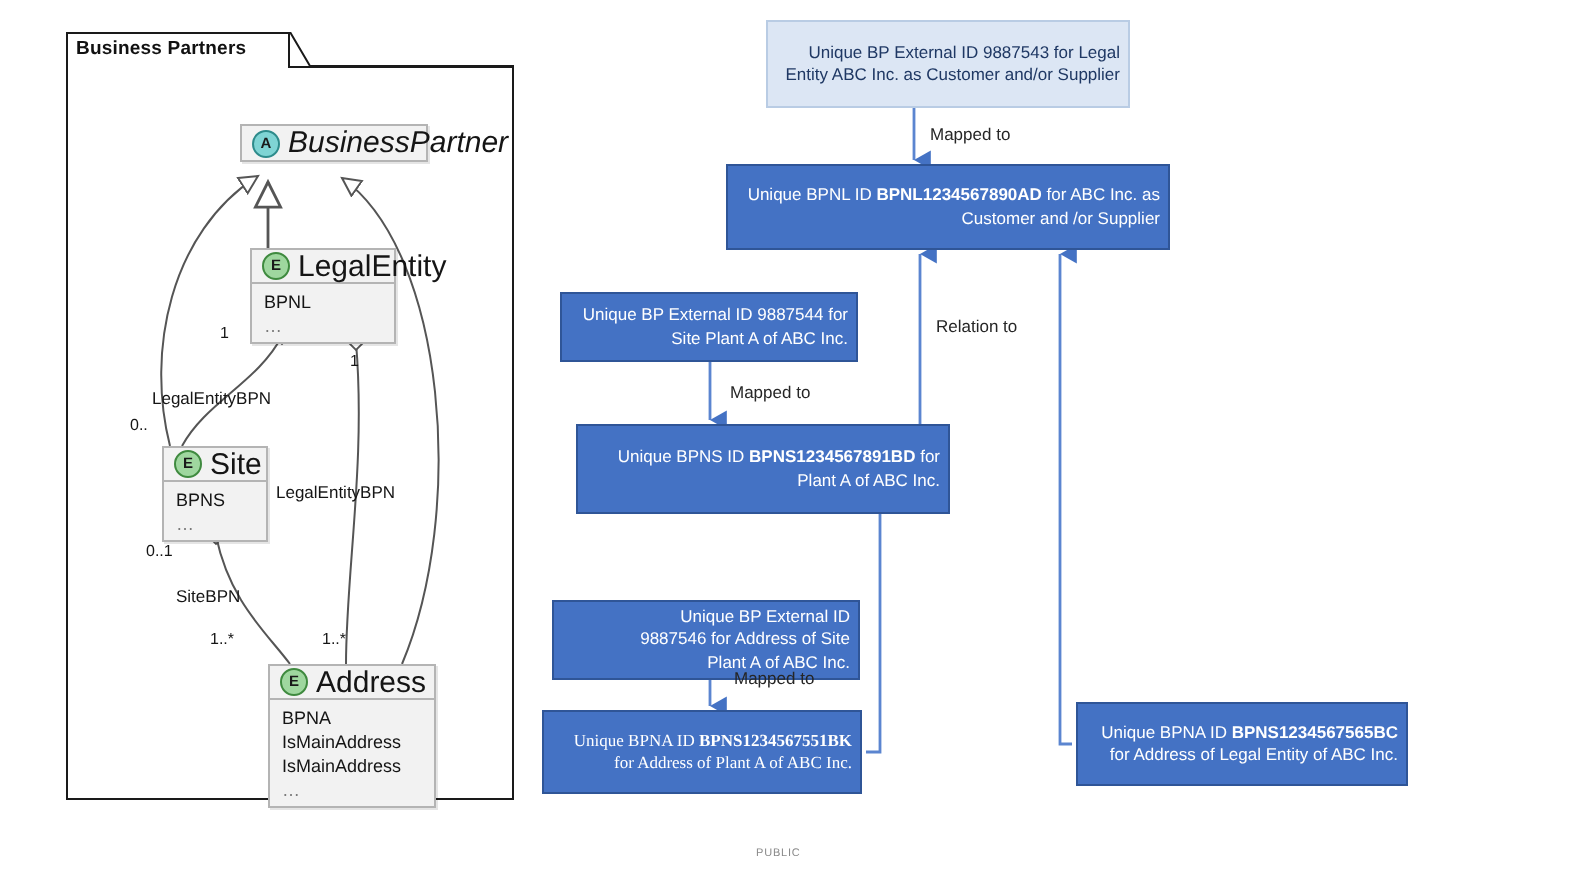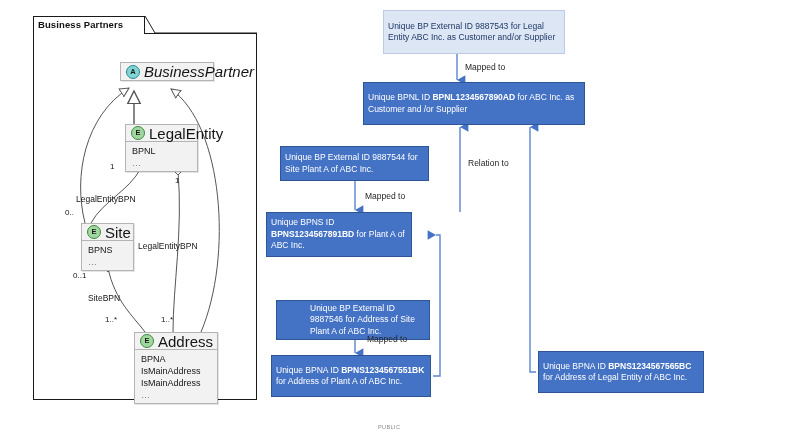--- a/index.html
+++ b/index.html
@@ -73,35 +73,35 @@
   .uml-mult{
     position:absolute;font-size:8px;color:#151515;white-space:nowrap;
   }
 
   
   .bbox{
     position:absolute;box-sizing:border-box;
     background:#4472c4;border:1px solid #2f5597;
     color:#ffffff;
     display:flex;align-items:center;justify-content:center;
-    text-align:left;
+    text-align:right;
     font-size:8.5px;line-height:11.5px;
     padding:2px 4px;
   }
   .bbox.light{
     background:#dce6f4;border:1px solid #b9cce4;color:#1f3864;
   }
   .bbox b{font-weight:bold;}
 
   .bx-le-ext{left:383px;top:10px;width:182px;height:44px;}
   .bx-bpnl{left:363px;top:82px;width:222px;height:43px;}
   .bx-site-ext{left:280px;top:146px;width:149px;height:35px;}
-  .bx-bpns{left:266px;top:212px;width:146px;height:45px;}
+  .bx-bpns{left:288px;top:212px;width:187px;height:45px;}
   .bx-addr-ext{left:276px;top:300px;width:154px;height:40px;padding-left:33px;}
-  .bx-bpna-plant{left:271px;top:355px;width:160px;height:42px;}
+  .bx-bpna-plant{left:271px;top:355px;width:160px;height:42px;font-family:Liberation Serif, serif;}
   .bx-bpna-le{left:538px;top:351px;width:166px;height:42px;}
 
   
   .flow-lbl{
     position:absolute;font-size:8.5px;color:#262626;white-space:nowrap;
   }
   .lbl-mapped1{left:465px;top:62px;}
   .lbl-mapped2{left:365px;top:191px;}
   .lbl-mapped3{left:367px;top:334px;}
   .lbl-relation{left:468px;top:158px;}

